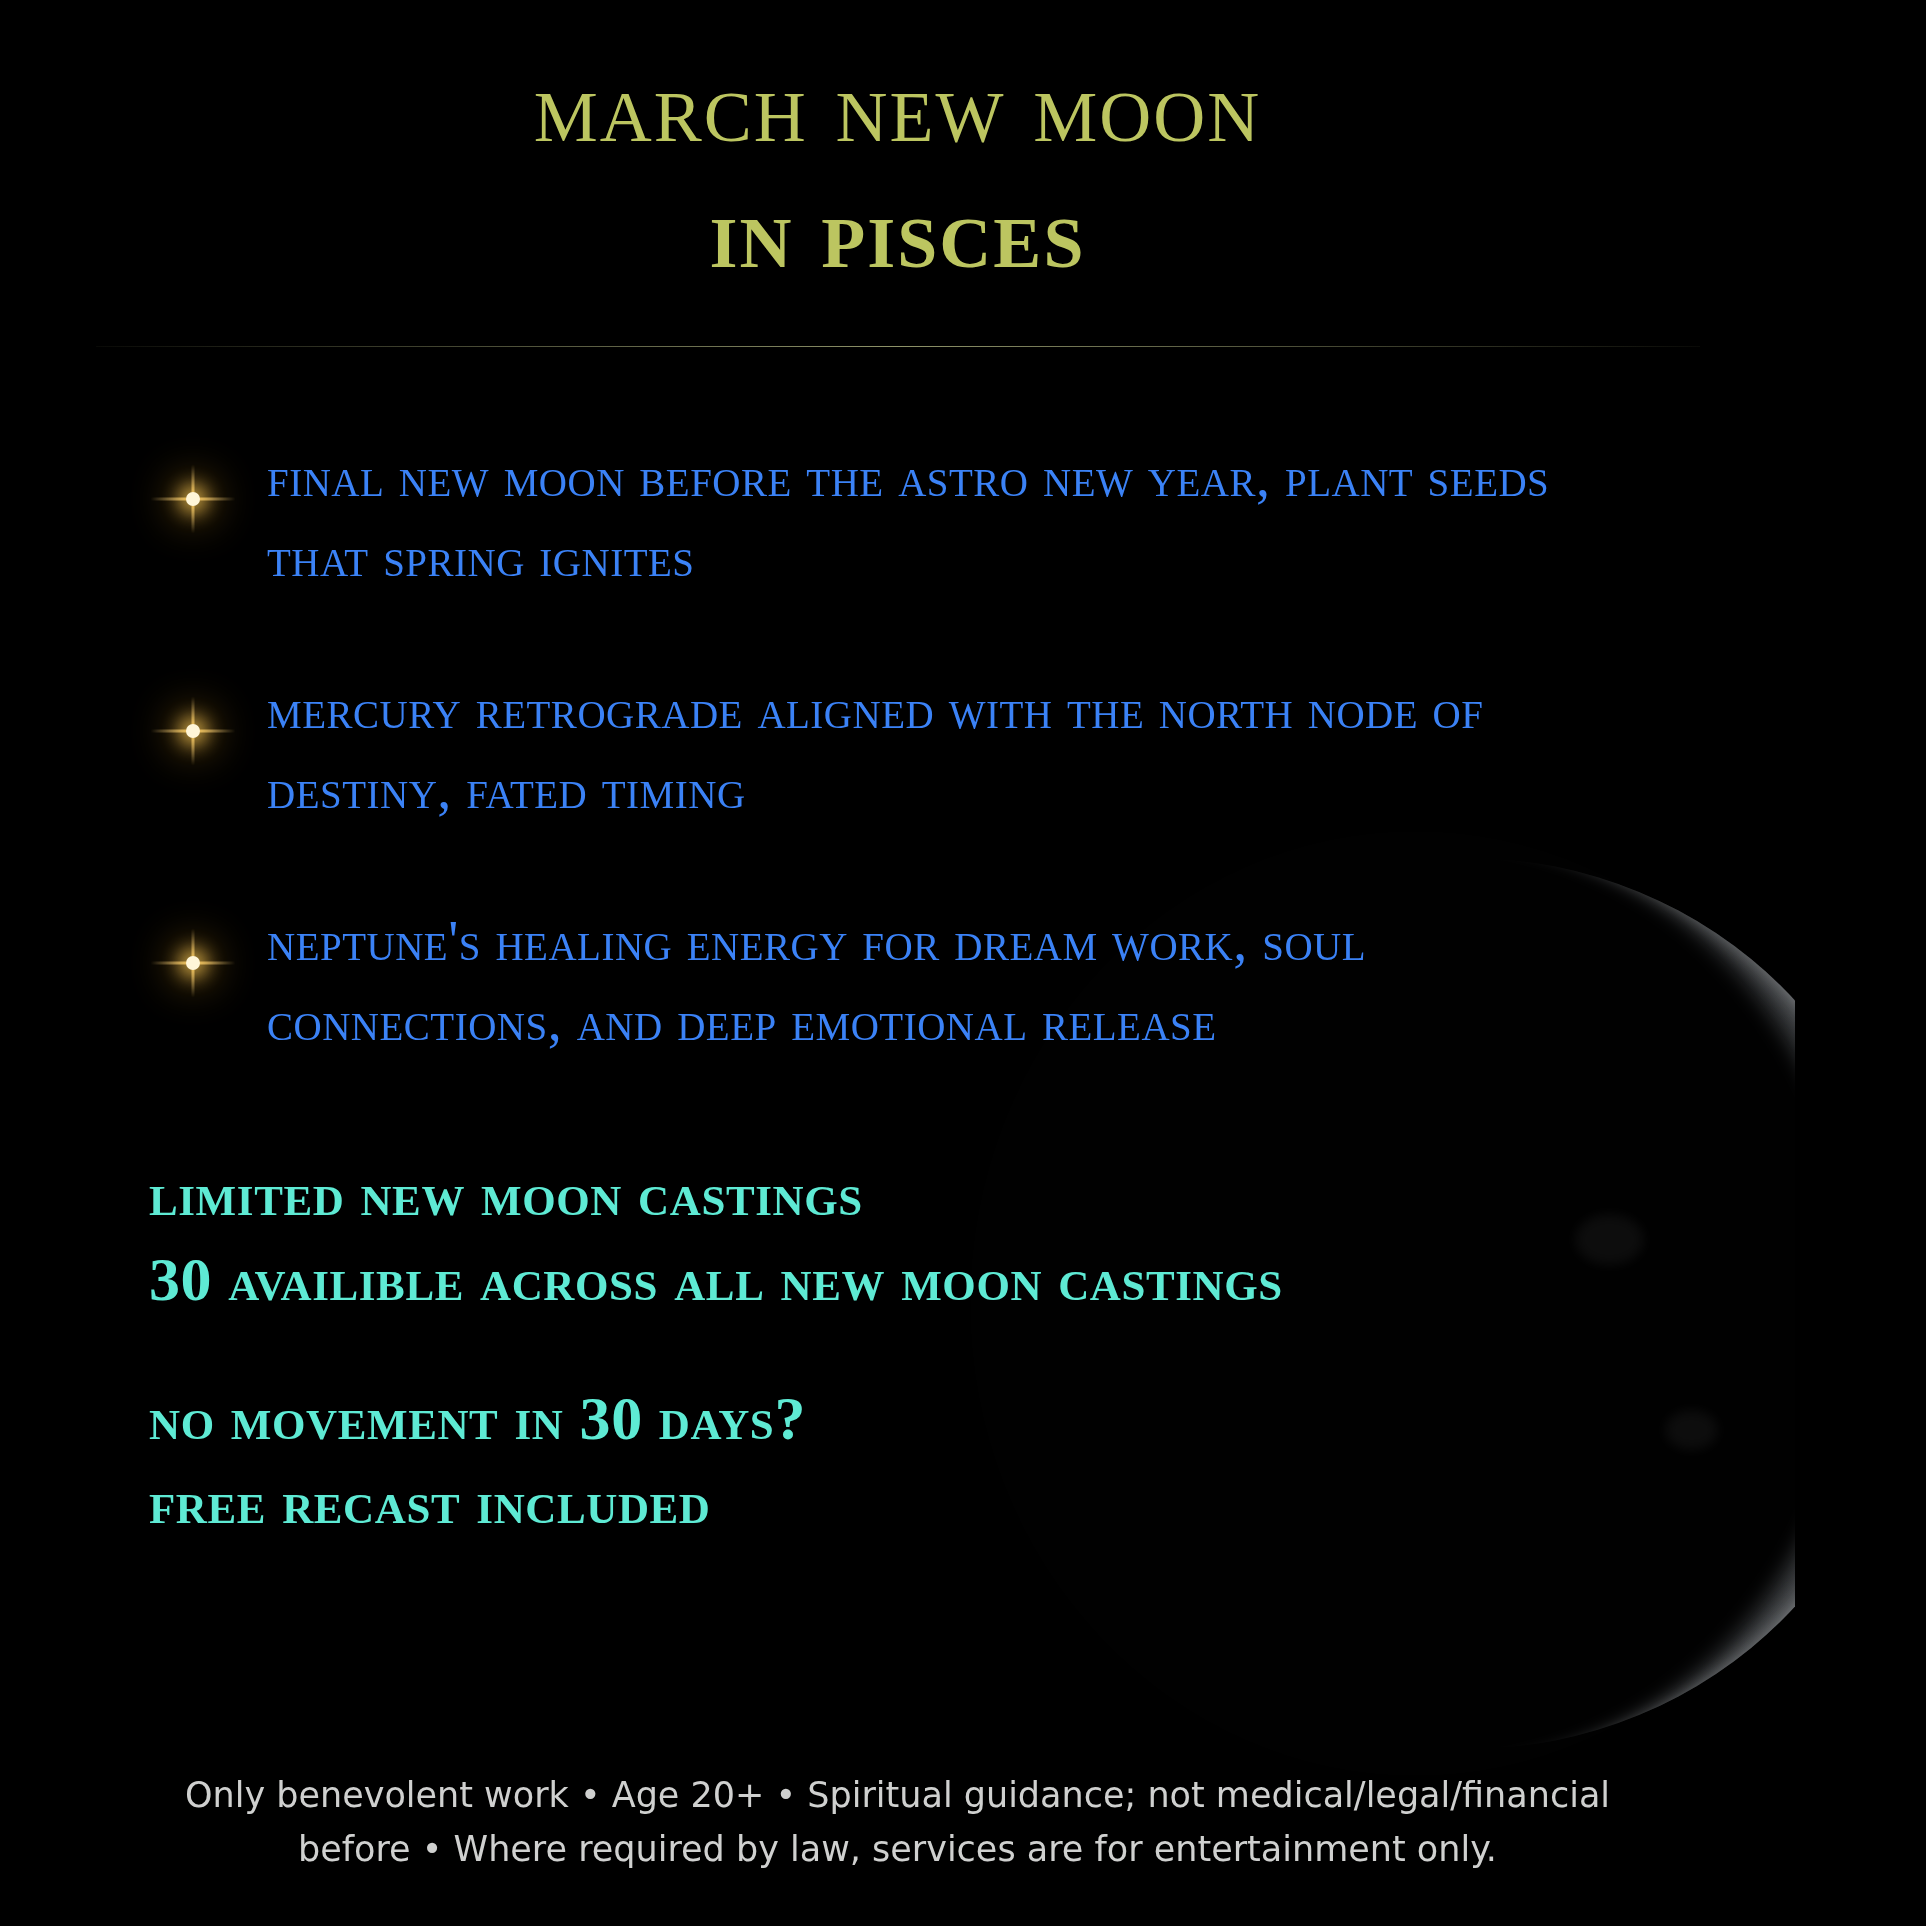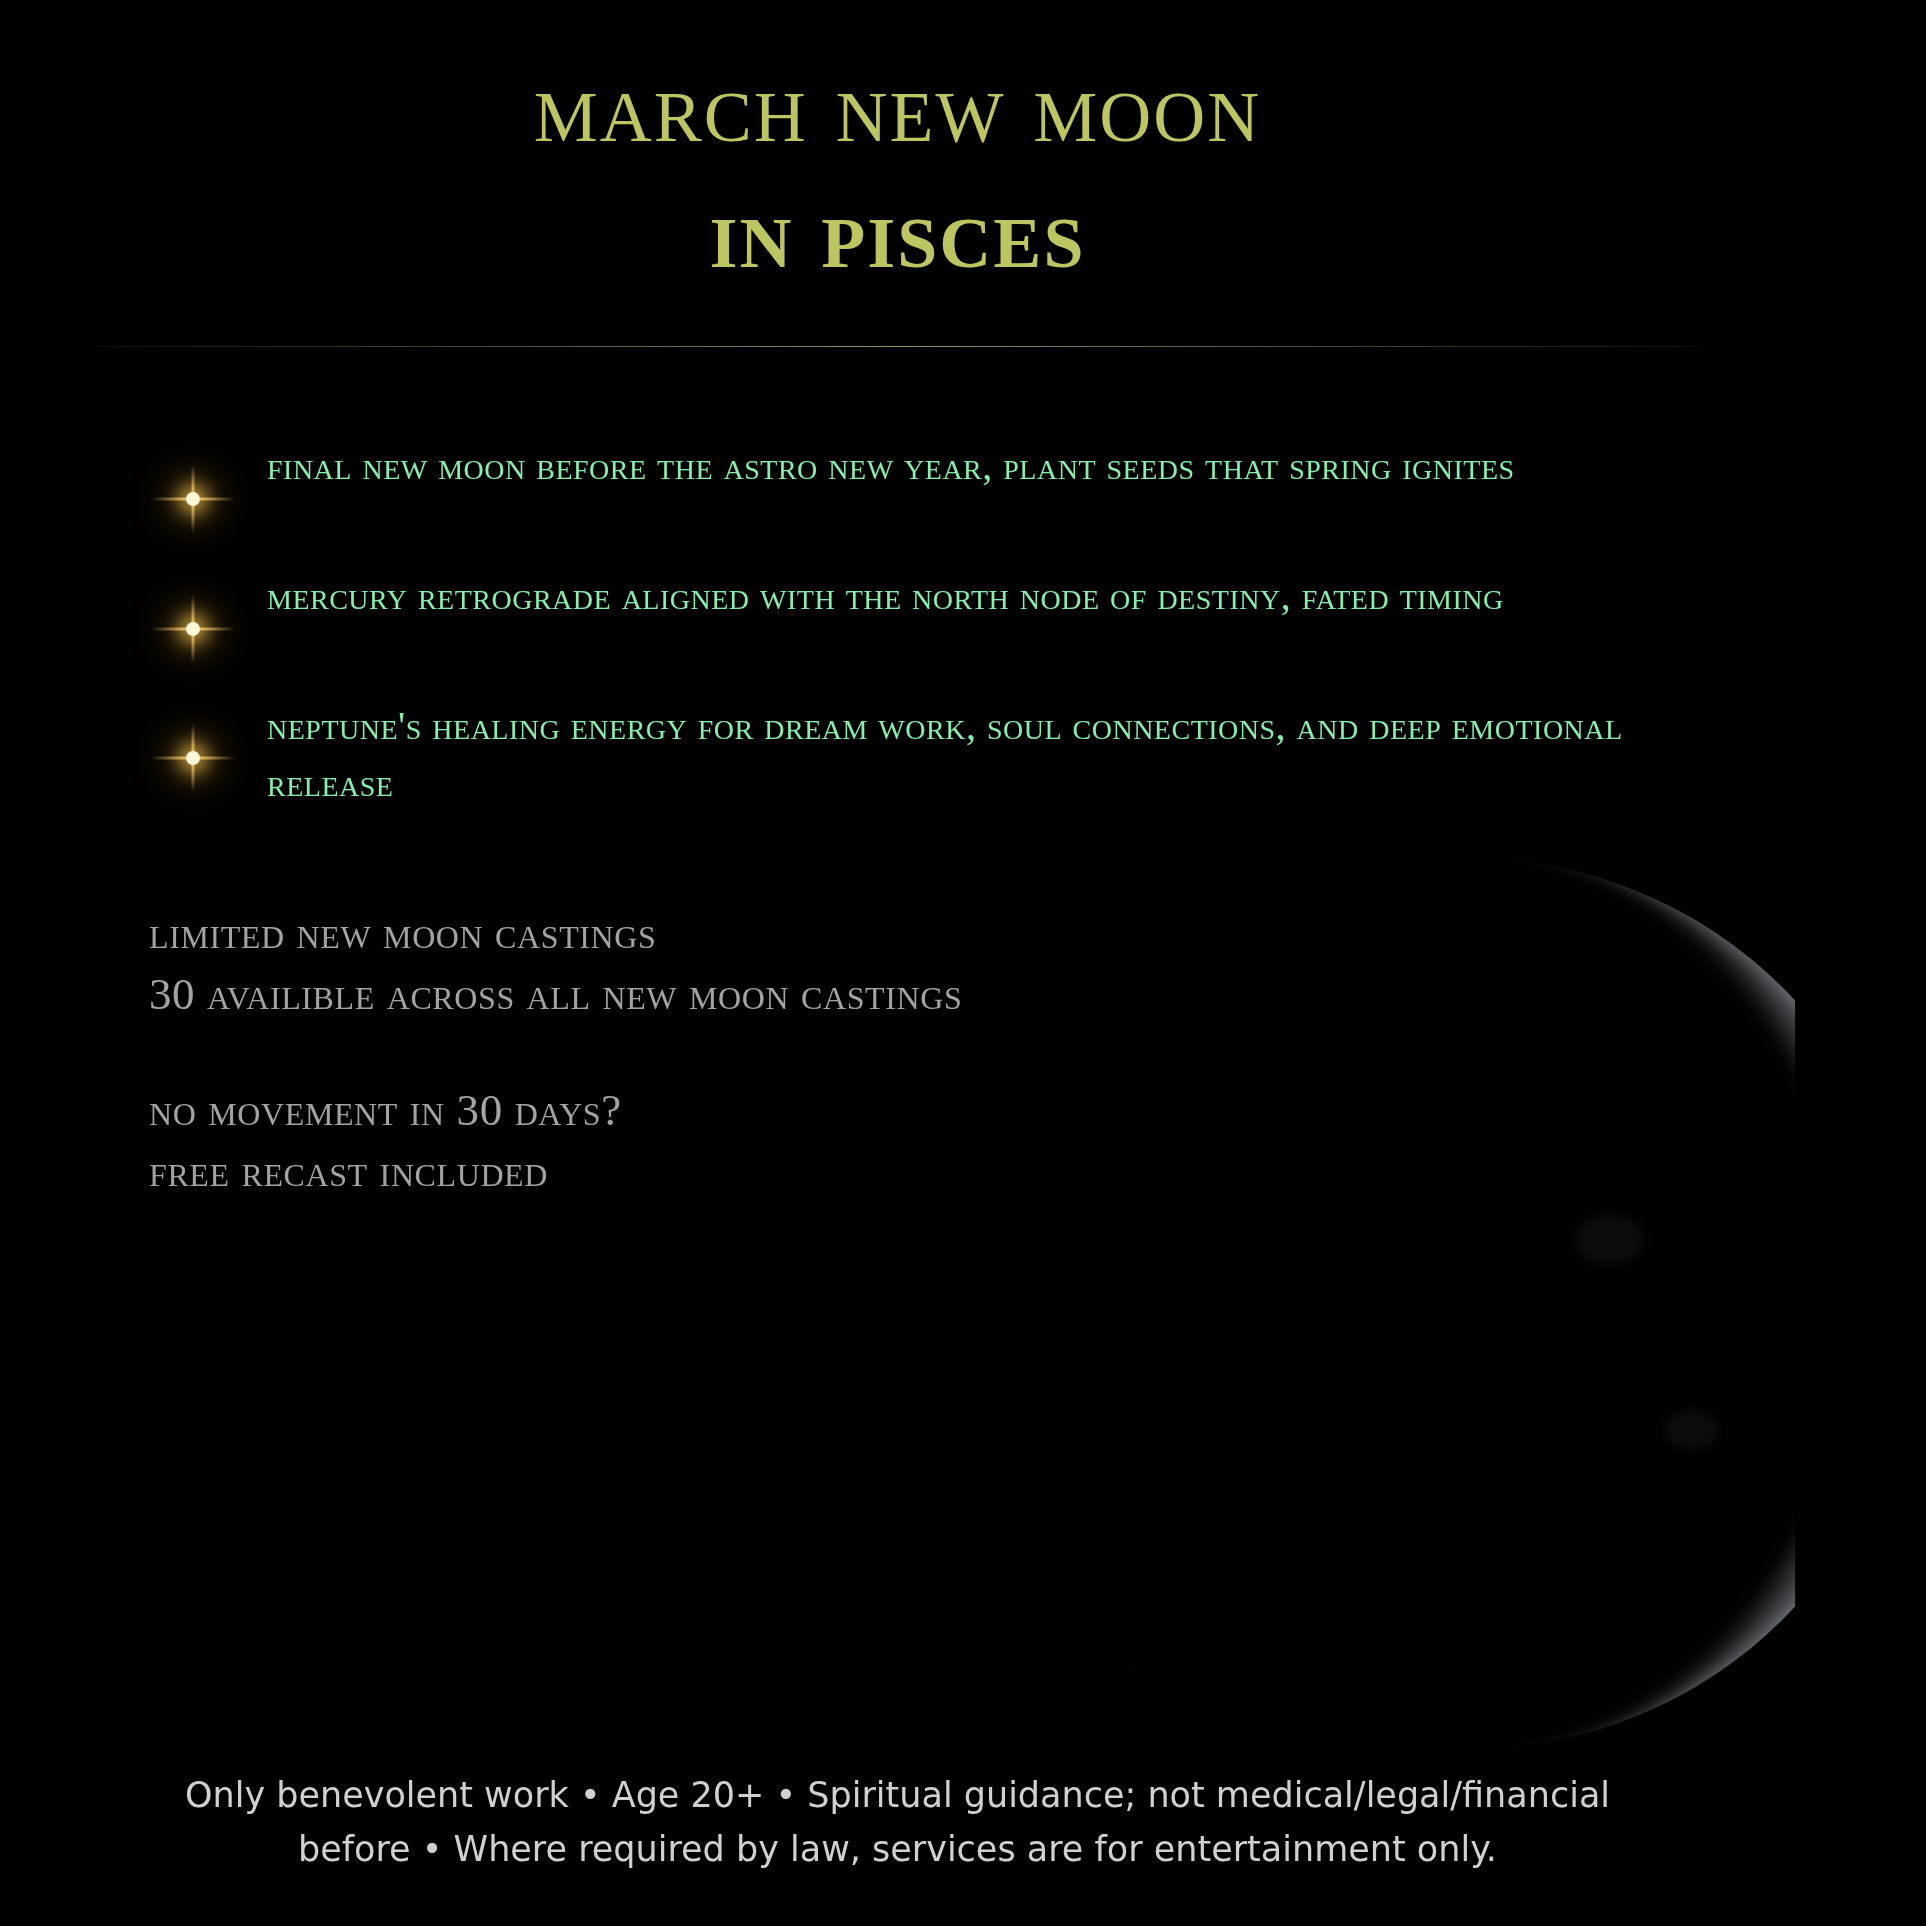--- a/index.html
+++ b/index.html
@@ -116,43 +116,44 @@
     top: 50%;
     transform: translate(-50%,-50%);
     background: linear-gradient(to right, rgba(255,190,60,0) 0%, rgba(255,215,130,0.95) 50%, rgba(255,190,60,0) 100%);
   }
   .star .ray-h { width: 85px; height: 3px; }
   .star .ray-v {
     width: 3px; height: 69px;
     background: linear-gradient(to bottom, rgba(255,190,60,0) 0%, rgba(255,215,130,0.95) 50%, rgba(255,190,60,0) 100%);
   }
   .bullet-text {
-    color: #86efac;
-    font-size: 40px;
+    color: #3b82f6;
+    font-size: 56px;
     line-height: 1.42;
     font-variant: small-caps;
     text-transform: lowercase;
     letter-spacing: 0.5px;
     padding-left: 79px;
   }
 
   
   .offers {
     position: relative;
     margin-top: 91px;
     padding: 0 149px;
   }
   .offer-block { margin-bottom: 55px; }
   .offer-line {
-    color: #a3a3a3;
-    font-size: 45px;
+    color: #5eead4;
+    font-size: 62px;
     line-height: 1.36;
     font-variant: small-caps;
     text-transform: lowercase;
     letter-spacing: 0.6px;
+    font-weight: bold;
   }
 
   
   .disclaimer {
     position: absolute;
     left: 0;
     right: 0;
     bottom: 51px;
     padding: 0 168px;
     text-align: center;

